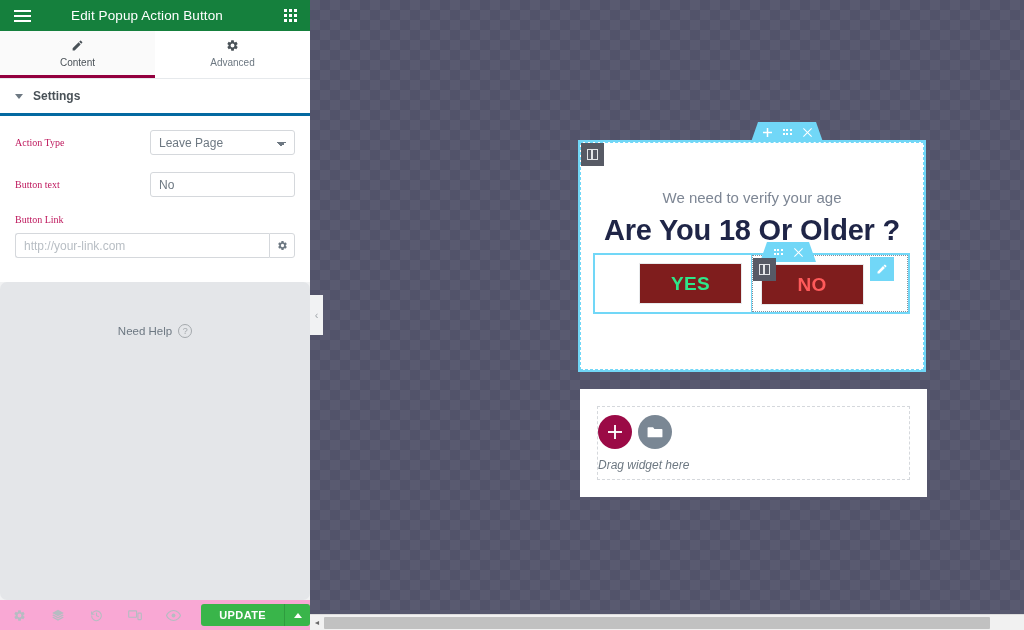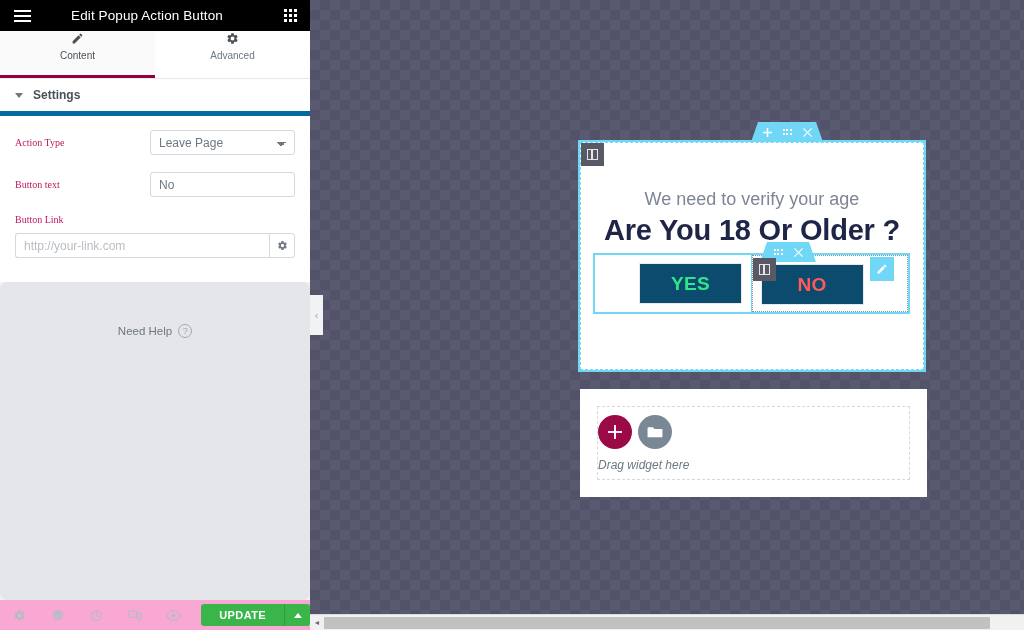--- a/index.html
+++ b/index.html
@@ -14,21 +14,21 @@
   #panel {
     position: absolute; left: 0; top: 0;
     width: 310px; height: 630px;
     background: #f1f2f3;
     display: flex; flex-direction: column;
     z-index: 20;
   }
 
   
   #panel-header {
-    height: 31px; background: #000000;
+    height: 31px; background: #15803d;
     display: flex; align-items: center;
     flex: 0 0 31px;
   }
   #hamburger {
     width: 44px; height: 31px;
     display: flex; flex-direction: column;
     align-items: center; justify-content: center; gap: 3px;
     cursor: pointer;
   }
   #hamburger i { display: block; width: 17px; height: 2px; background: #fff; }
@@ -49,36 +49,36 @@
   .grid9 span { display: block; width: 3px; height: 3px; background: #fff; }
 
   
   #tabs {
     display: flex; height: 48px; flex: 0 0 48px;
     background: #fff;
     border-bottom: 1px solid #e6e9ec;
   }
   .tab {
     flex: 1; display: flex; flex-direction: column;
-    align-items: center; gap: 4px;
+    align-items: center; justify-content: center; gap: 4px;
     cursor: pointer;
     font-size: 10px; color: #6d7882;
     border-bottom: 3px solid transparent;
     background: #fff;
   }
   .tab.active { background: #fafafa; border-bottom-color: #93003f; color: #495157; }
   .tab .ico { font-size: 13px; line-height: 13px; color: #495157; height: 15px;
               display: flex; align-items: center; }
   .tab svg { display: block; }
 
   
   #settings-head {
     flex: 0 0 37px; height: 37px;
     background: #fff;
-    border-bottom: 5px solid #0369a1;
+    border-bottom: 3px solid #0369a1;
     display: flex; align-items: center;
     padding-left: 15px; gap: 10px;
     cursor: pointer;
   }
   #settings-head .caret {
     width: 0; height: 0;
     border-left: 4px solid transparent; border-right: 4px solid transparent;
     border-top: 5px solid #6d7882;
   }
   #settings-head .txt { font-size: 12px; font-weight: bold; color: #495157; }
@@ -231,21 +231,21 @@
   .col-handle .gl:after {
     content: ''; position: absolute; left: 3px; top: 0; bottom: 0;
     width: 1.5px; background: #e4e6e9;
   }
   #col-handle-main { left: 271px; top: 143px; }
   #col-handle-inner { left: 443px; top: 258px; }
 
   
   #popup-sub {
     position: absolute; left: 0; right: 0; top: 47px;
-    text-align: center; font-size: 18px; color: #7d8694;
+    text-align: center; font-size: 15px; color: #7d8694;
   }
   #popup-title {
     position: absolute; left: 0; right: 0; top: 72px;
     text-align: center; font-size: 29px; font-weight: bold;
     color: #1f2547; letter-spacing: -.2px;
   }
 
   
   #btn-section {
     position: absolute; left: 15px; top: 113px;
@@ -255,21 +255,21 @@
   #btn-col-left {
     position: absolute; left: 0; top: 0; width: 50%; height: 100%;
   }
   #btn-col-right {
     position: absolute; left: 50%; top: 0; width: 50%; height: 100%;
     border: 1px dotted #8a8f99;
     outline: 1px solid #71d7f7;
   }
   .el-btn {
     position: absolute; top: 8px; height: 41px;
-    border: 1px solid #e8eaec; background: #0c4a6e;
+    border: 1px solid #e8eaec; background: #7f1d1d;
     display: flex; align-items: center; justify-content: center;
     font-size: 19px; font-weight: bold; letter-spacing: .3px;
   }
   #btn-yes { left: 44px; width: 103px; color: #2ee68a; }
   #btn-no  { left: 8px;  width: 103px; color: #ff5a5a; }
 
   #edit-pencil {
     position: absolute; left: 275px; top: 2px;
     width: 24px; height: 24px; background: #71d7f7;
     display: flex; align-items: center; justify-content: center;

